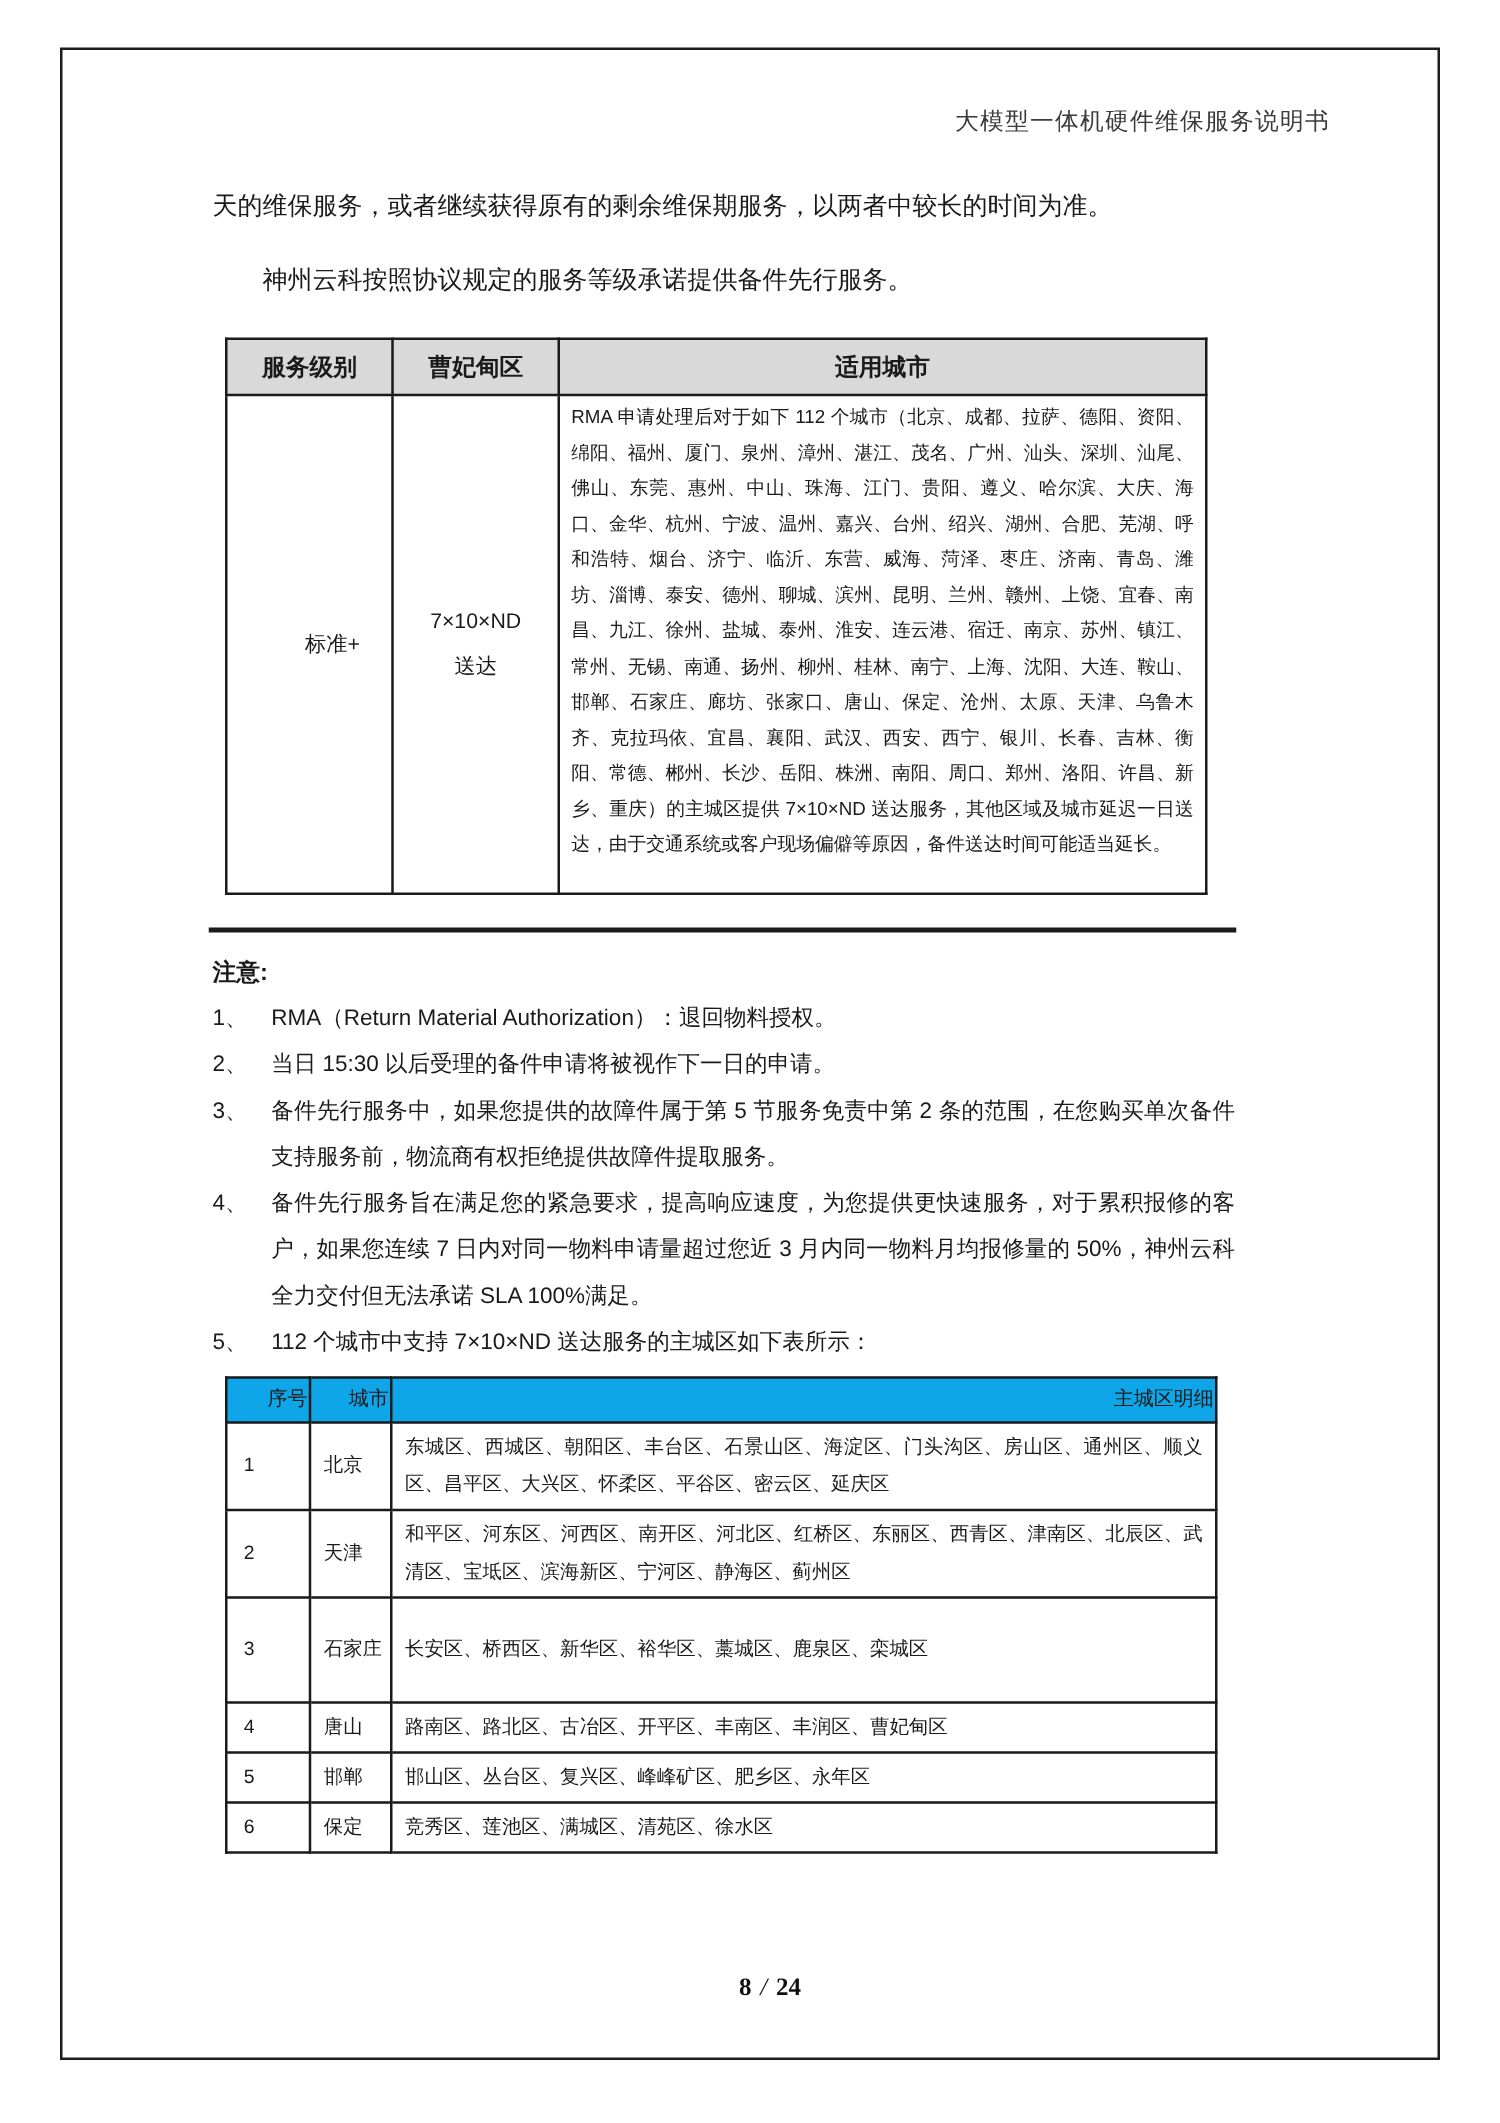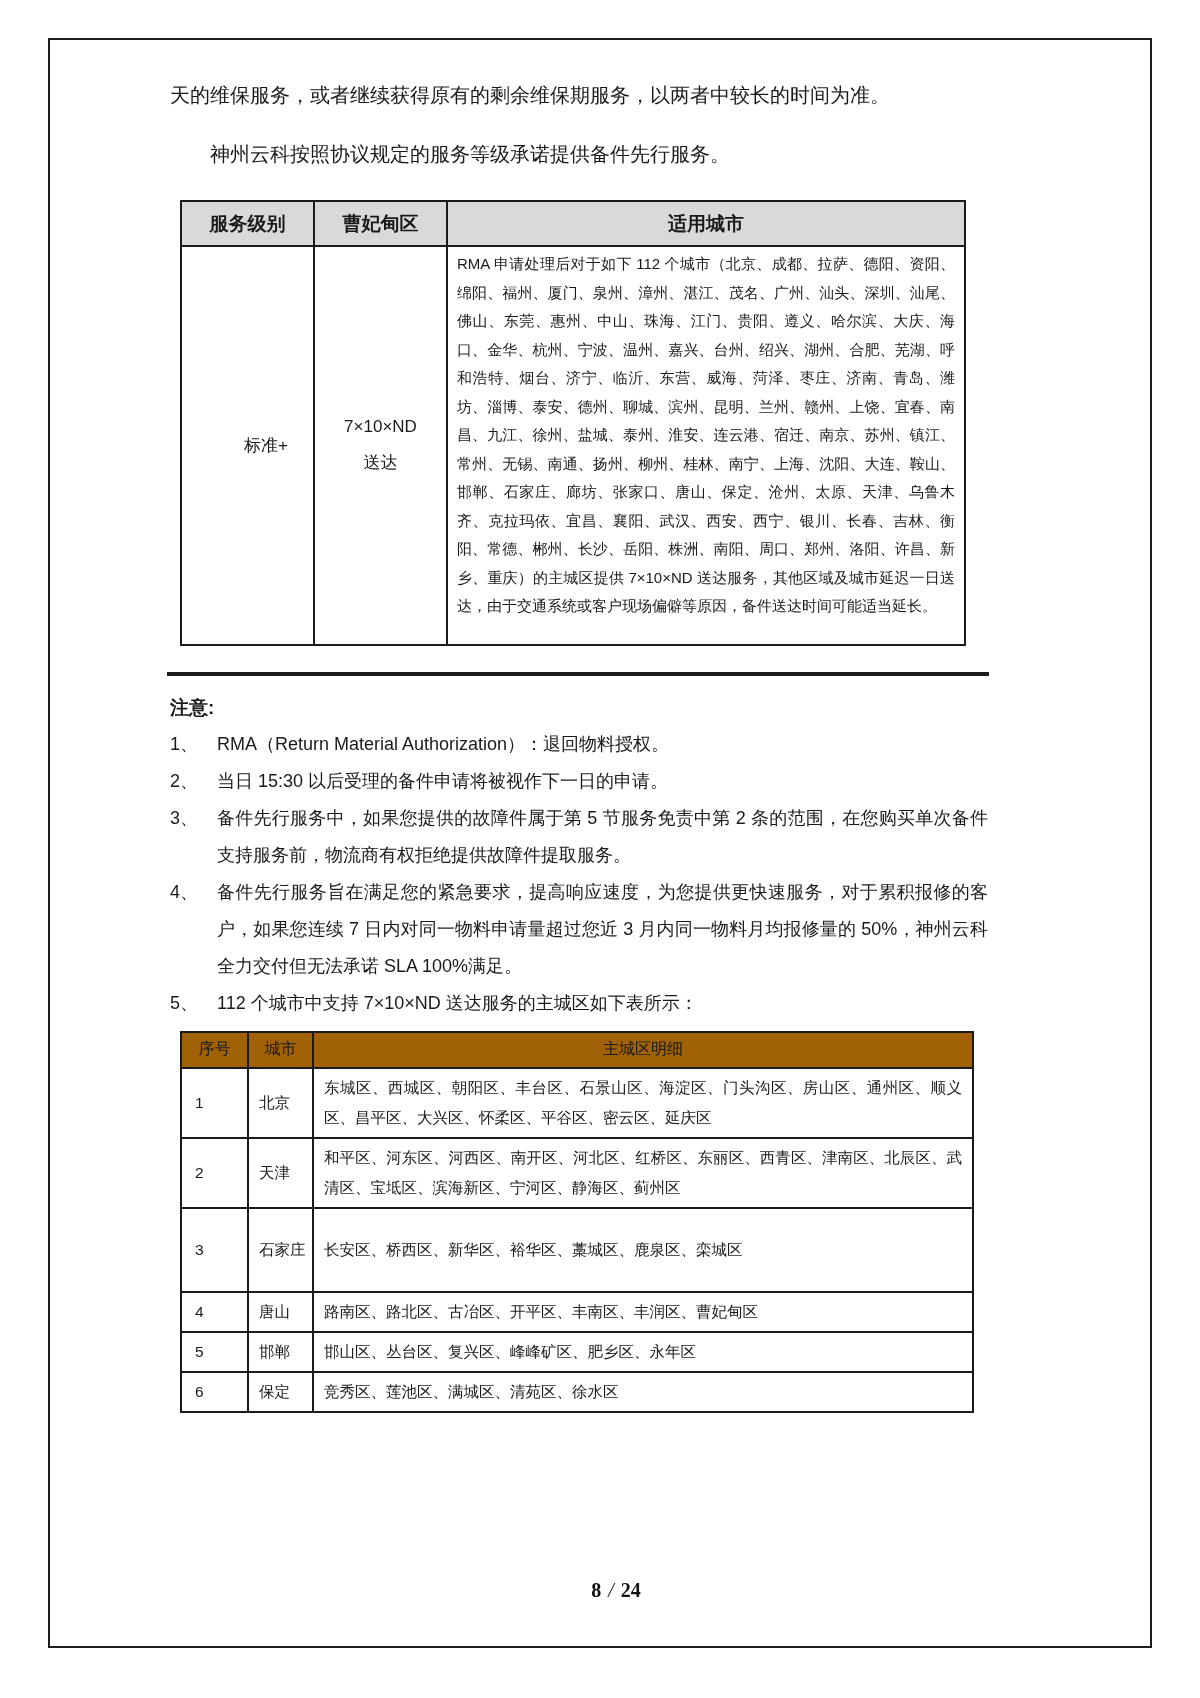--- a/index.html
+++ b/index.html
@@ -37,38 +37,41 @@
 
   .rule{margin-top:26px;margin-left:-3px;width:822px;height:4px;background:#1c1c1c;}
   .notes-label{margin-top:19px;font-size:19px;font-weight:bold;}
   .notes{margin-top:5px;}
   .note{display:flex;font-size:18px;line-height:37px;}
   .nnum{flex:none;width:47px;}
   .ntext{flex:1;text-align:justify;text-justify:inter-character;word-break:break-all;}
 
   .dist-table{margin-top:9px;margin-left:10px;width:792px;}
   .dist-table col.d1{width:67px;} .dist-table col.d2{width:65px;} .dist-table col.d3{width:660px;}
-  .dist-table th{height:36px;font-size:16px;font-weight:normal;text-align:center;background:#a16207;}
+  .dist-table th{height:36px;font-size:16px;font-weight:normal;text-align:right;background:#0ea5e9;}
   .dist-table td{font-size:15.5px;line-height:30px;vertical-align:middle;}
   .cell-no{padding:4px 4px 4px 13px;text-align:left;}
   .cell-city{padding:4px 6px 4px 10px;text-align:left;}
   .cell-districts{padding:4px 10px;text-align:justify;text-justify:inter-character;}
   tr.row-tall{height:84px;}
 
   .footer{
     position:absolute;left:0;bottom:44px;width:100%;text-align:center;
     font-family:"Liberation Serif","DejaVu Serif",serif;font-size:20px;font-weight:bold;color:#111;padding-left:16px;
   }
   .footer .sep{margin:0 7px;font-weight:normal;font-style:italic;}
 </style>
 </head>
 <body>
 
 <div class="frame">
 
+  <div class="header-line">
+    <span>大模型一体机硬件维保服务说明书</span>
+  </div>
 
   <div class="content">
 
     <p class="p1">天的维保服务，或者继续获得原有的剩余维保期服务，以两者中较长的时间为准。</p>
     <p class="p2">神州云科按照协议规定的服务等级承诺提供备件先行服务。</p>
 
     <table class="svc-table">
       <colgroup>
           <col class="c1">
           <col class="c2">

